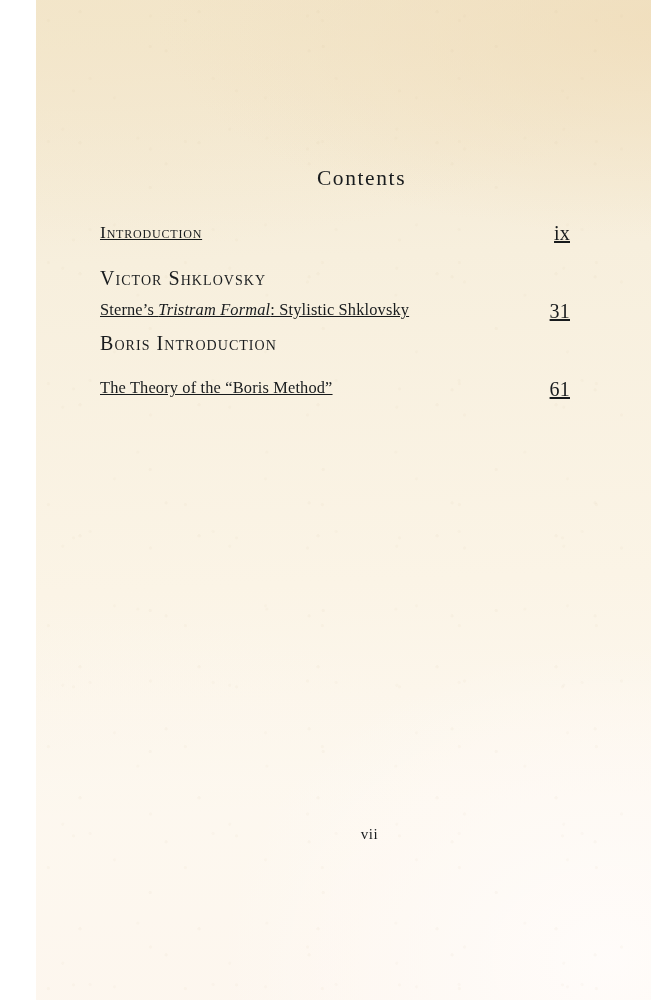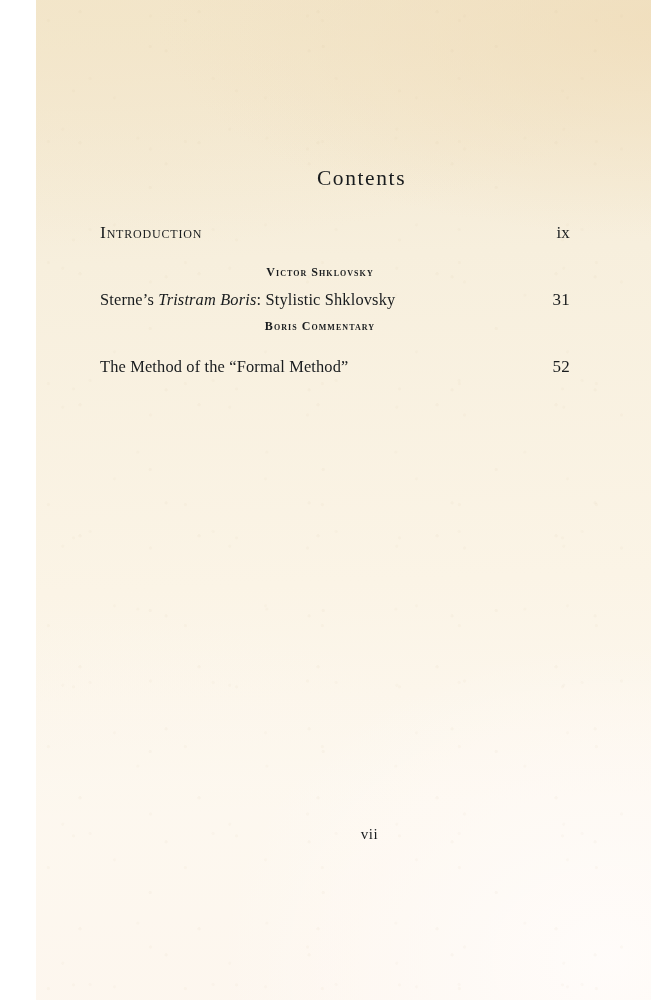--- a/index.html
+++ b/index.html
@@ -63,55 +63,55 @@
 
   #toc {
     position: absolute;
     left: 64px;
     top: 222px;
     width: 470px;   
   }
 
   .entry {
     display: flex;
-    align-items: flex-end;
+    align-items: flex-start;
     justify-content: space-between;
     white-space: nowrap;
+    text-decoration: underline;
   }
 
   .entry-title {
     font-size: 16.4px;
     letter-spacing: 0.15px;
     color: #191c1e;
   }
 
   .entry-page {
-    font-size: 17px;
+    font-size: 20px;
     letter-spacing: 0.2px;
     color: #191c1e;
     padding-left: 18px;
   }
 
   
   .smallcaps {
     font-variant: small-caps;
     font-size: 17.6px;
     letter-spacing: 0.8px;
   }
 
   
   .author {
-    text-align: center;
+    text-align: left;
     font-variant: small-caps;
-    font-size: 12px;
+    font-size: 20px;
     letter-spacing: 1.05px;
     color: #191c1e;
     
     padding-right: 30px;
-    font-weight: bold;
   }
 
   .ital { font-style: italic; }
 
   
   .gap-intro-author { height: 22px; }
   .gap-author-first { height: 7px; }
   .line-tight       { height: 3px; }
   .gap-before-author{ height: 9px; }
   .gap-author-entry { height: 7px; }
@@ -147,41 +147,41 @@
     <div class="gap-intro-author"></div>
 
     <div class="author">Victor Shklovsky</div>
 
     <div class="gap-author-first"></div>
 
 
     <div class="line-tight"></div>
 
     <div class="entry">
-      <span class="entry-title"><span>Sterne’s </span><span class="ital">Tristram Boris</span><span>: Stylistic Shklovsky</span></span>
+      <span class="entry-title"><span>Sterne’s </span><span class="ital">Tristram Formal</span><span>: Stylistic Shklovsky</span></span>
       <span class="entry-page">31</span>
     </div>
 
     <div class="gap-before-author"></div>
 
-    <div class="author">Boris Commentary</div>
+    <div class="author">Boris Introduction</div>
 
     <div class="gap-author-entry"></div>
 
 
     <div class="gap-before-author"></div>
 
 
     <div class="gap-author-entry"></div>
 
     <div class="entry">
       <span class="entry-title">
-        <span>The Method of the “Formal Method”</span>
+        <span>The Theory of the “Boris Method”</span>
       </span>
-      <span class="entry-page">52</span>
+      <span class="entry-page">61</span>
     </div>
 
     <div class="gap-before-index"></div>
 
 
   </div>
 
   <div id="folio">vii</div>
 
 </div>

